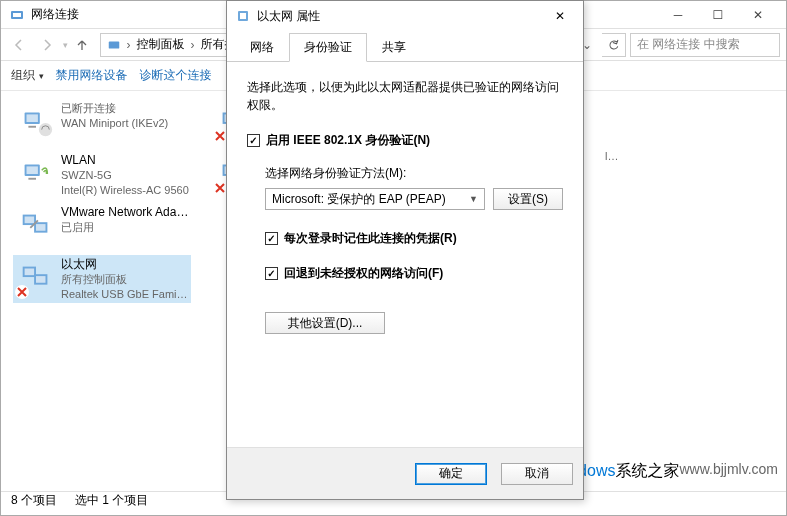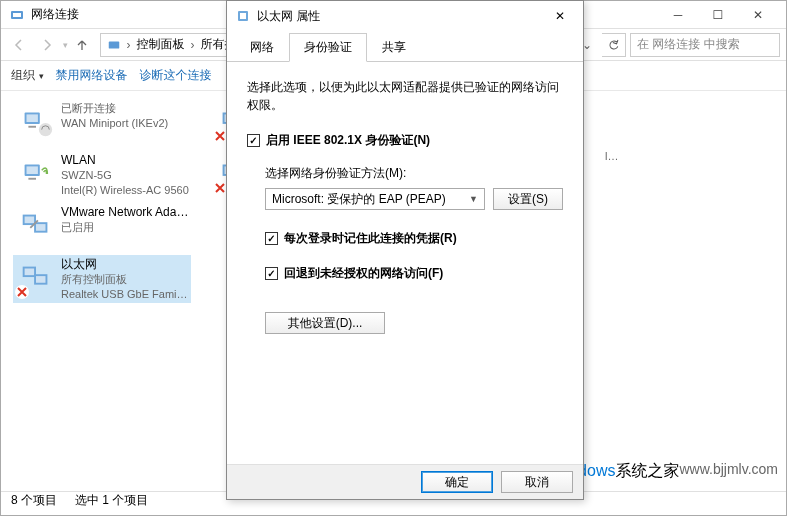--- a/index.html
+++ b/index.html
@@ -57,21 +57,21 @@
     .chk.checked::before { content:"✓"; font-size:10px; line-height:1; color:#000;}
     .lbl-group { margin-left: 18px; margin-bottom: 6px;}
     .select-row { display:flex; gap:8px; margin-left:18px; margin-bottom:20px;border-radius:8px;}
     .select { flex:1; height: 22px; border:1px solid #aaa; background:#fff; display:flex; align-items:center; padding:0 6px; justify-content:space-between;}
     .sel-arrow { font-size:9px; color:#555;}
     .btn { height: 22px; padding: 0 14px; border:1px solid #aaa; background:linear-gradient(#fff,#eee); display:flex; align-items:center; justify-content:center; font-size:12px;}
     .btn.wide { width: 120px; }
     .other-btn-row { margin-left: 18px; margin-top: 30px;}
     .btn.primary { border-color:#0078d7; box-shadow: inset 0 0 0 1px #4ca0e0;}
     
-    .dlg-footer { height: 35px; border-top:1px solid #e0e0e0; background:#f0f0f0; display:flex; align-items:center; justify-content:flex-end; padding: 4px 10px; gap:8px;}
+    .dlg-footer { height: 52px; border-top:1px solid #e0e0e0; background:#f0f0f0; display:flex; align-items:center; justify-content:flex-end; padding: 4px 10px; gap:14px;}
     .dlg-footer .btn { width: 72px; }
     
     
     .watermark { position:absolute; right:8px; bottom:28px; display:flex; align-items:center; gap:4px; font-size:11px;}
     .wm-logo { width:32px; height:32px;}
     .wm-text { display:flex; flex-direction:row; line-height:1.2;}
     .wm-brand { font-size:16px;}
     .wm-url { color:#666; font-size:14px;}
   </style>
 </head>

